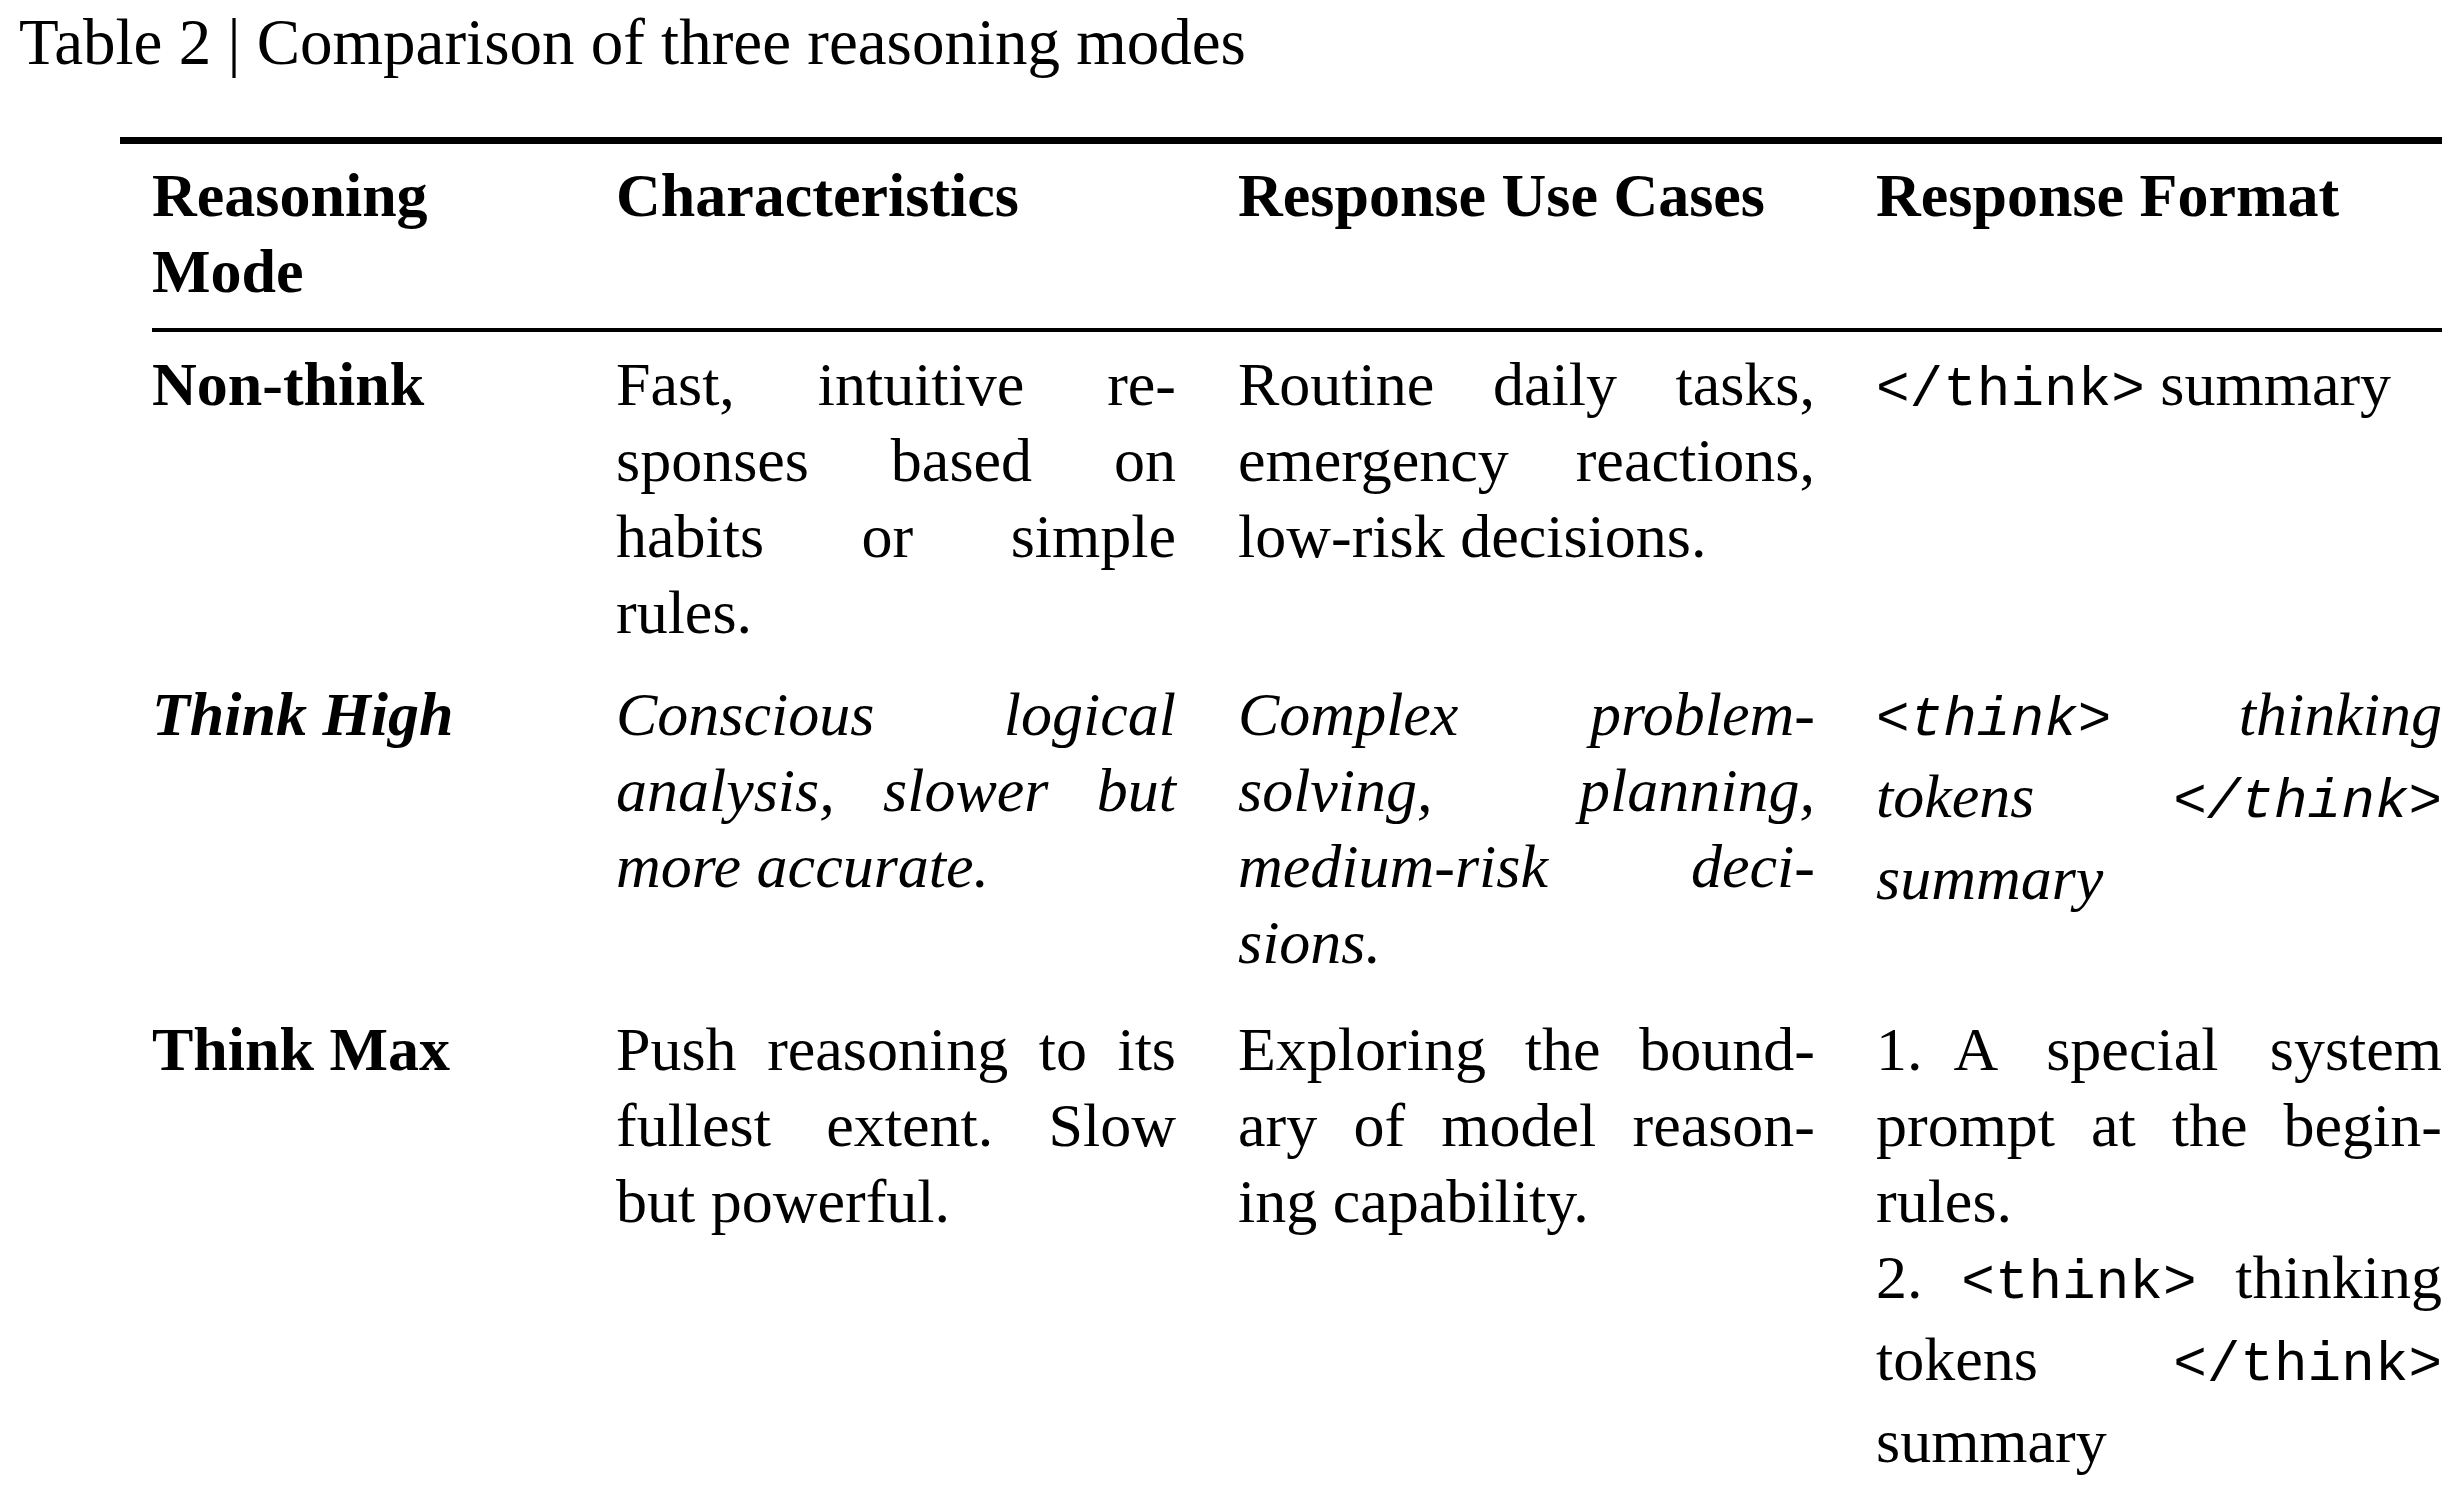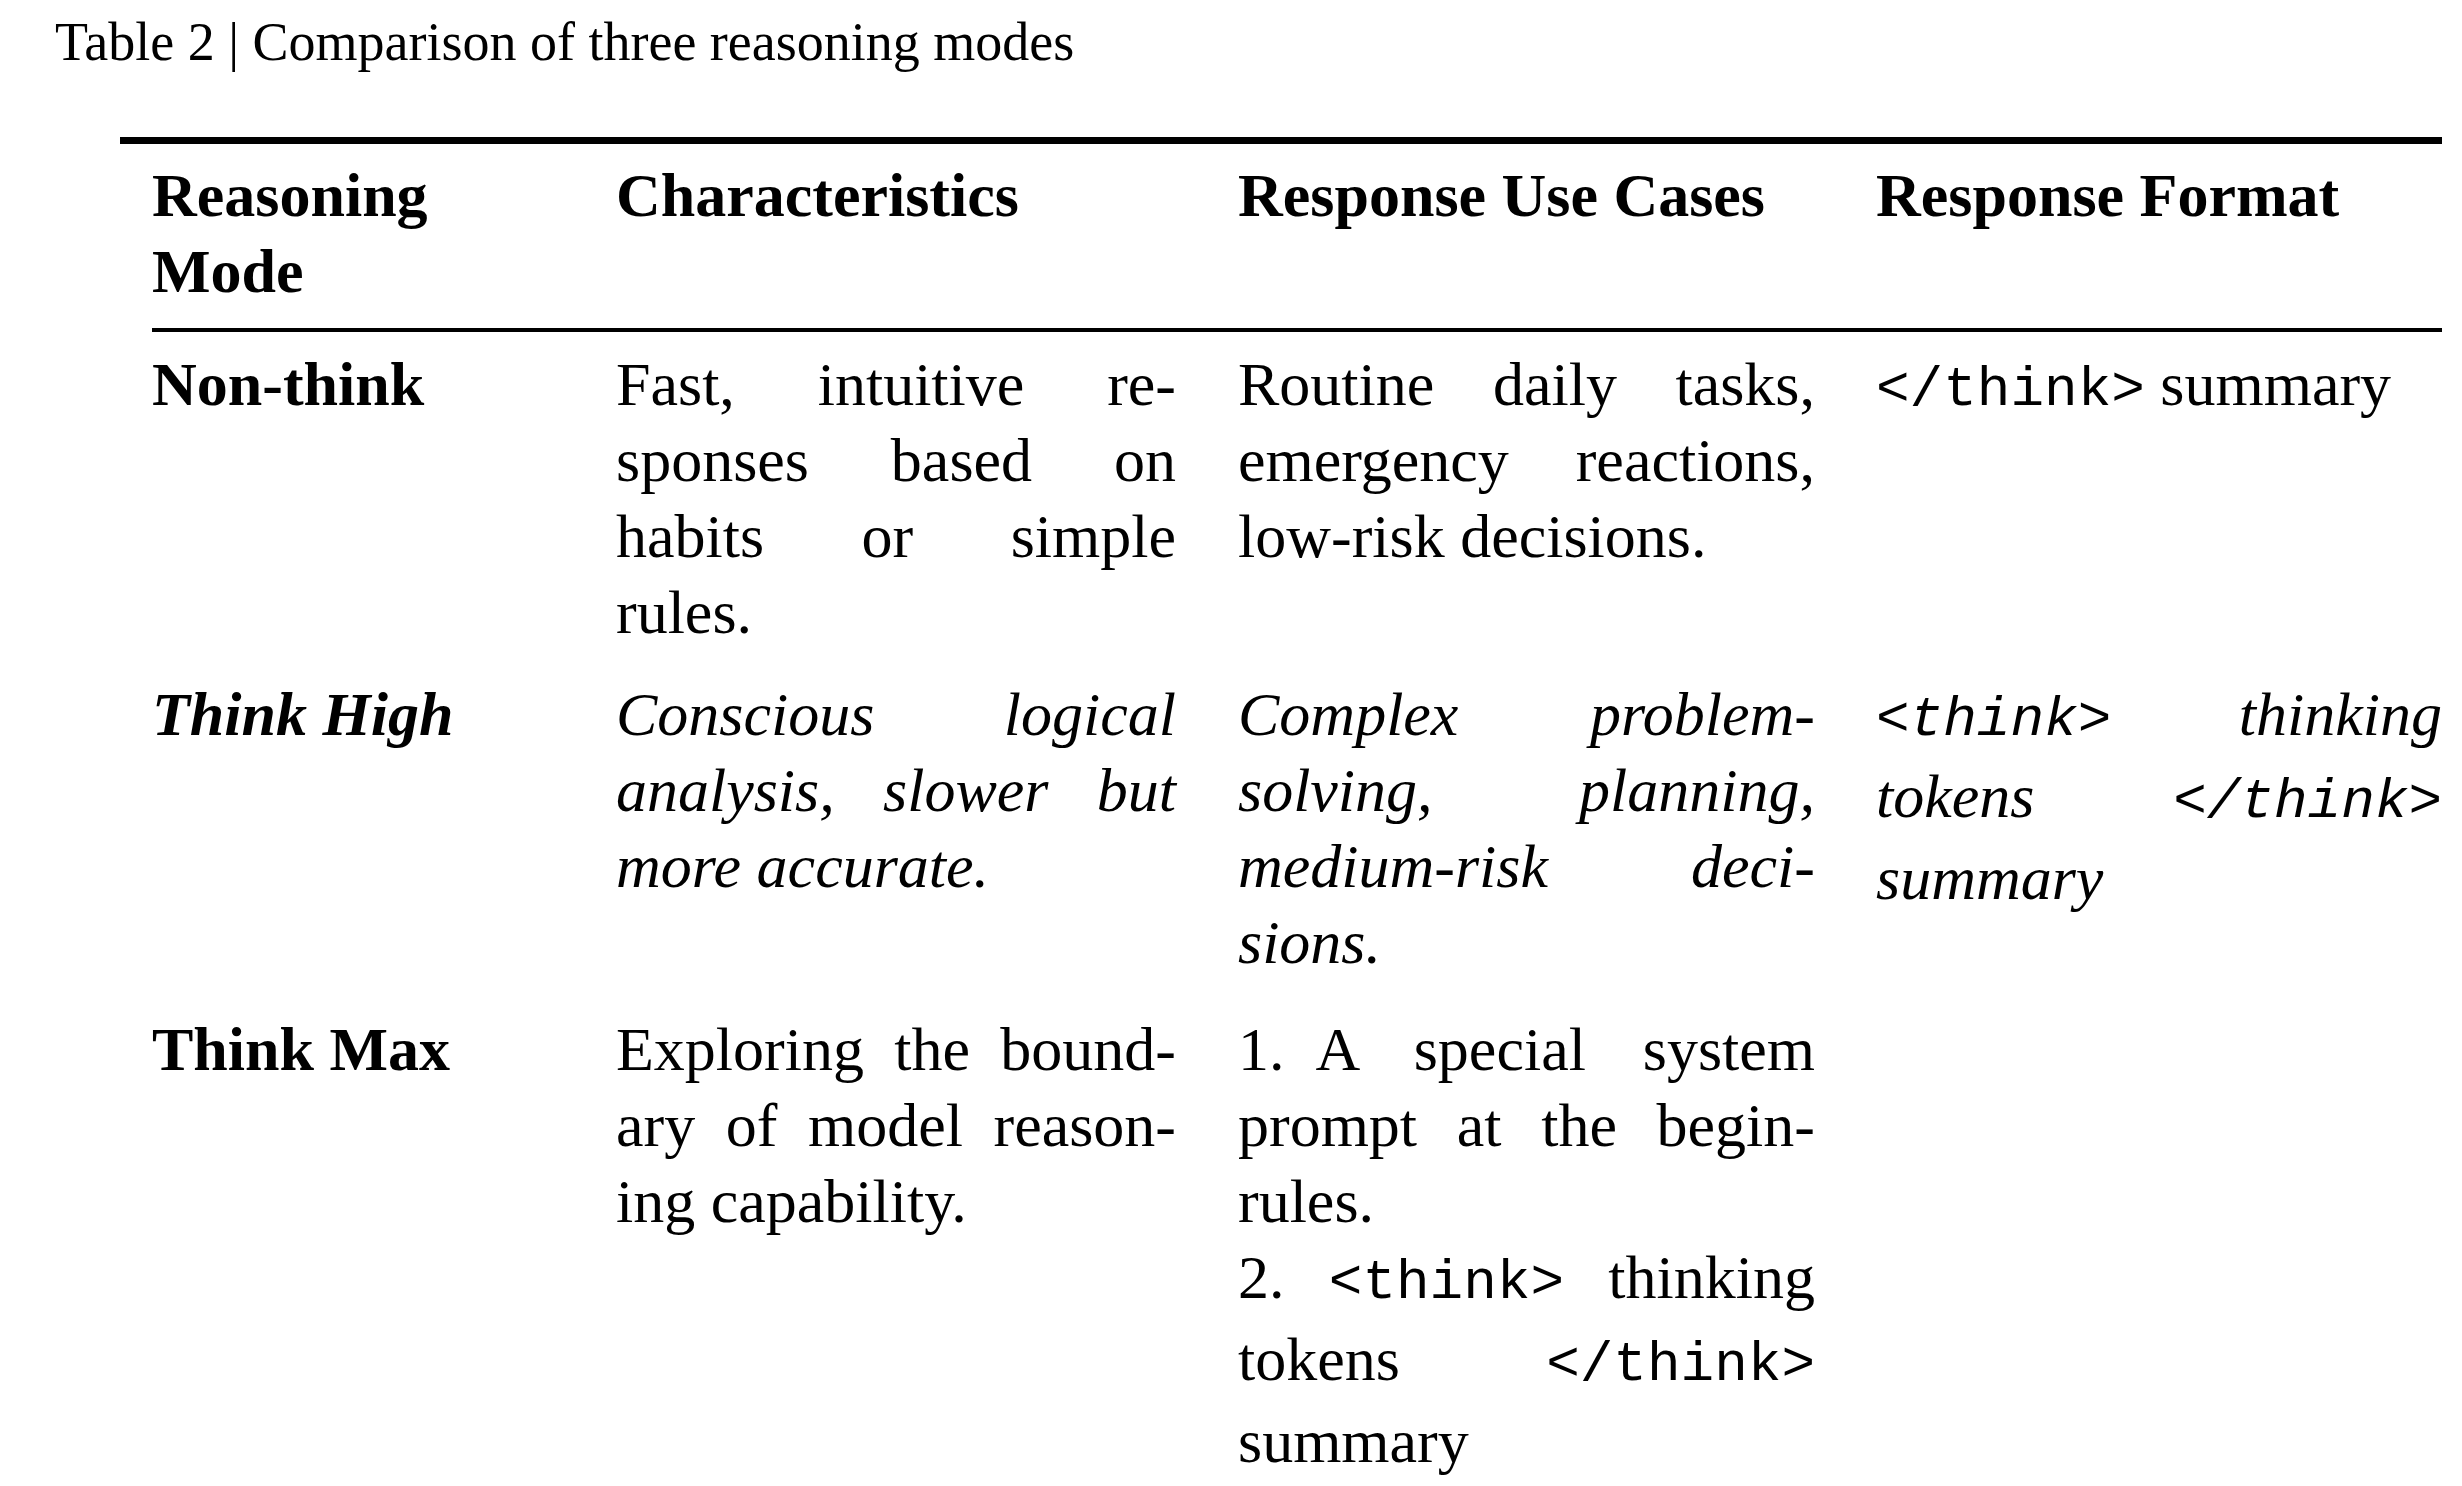--- a/index.html
+++ b/index.html
@@ -7,24 +7,23 @@
   body {
     width: 2462px; height: 1487px;
     position: relative;
     overflow: hidden;
     color: #000000;
     font-family: "Liberation Serif", serif;
   }
   .caption {
     position: absolute;
     left: 19px; top: 6px;
-    font-size: 54px;
+    font-size: 65px;
     line-height: 73px;
     white-space: nowrap;
-    margin-left: 36px;
   }
   .table {
     position: absolute;
     left: 120px; top: 125px;
     width: 2322px;
     padding-left: 32px;
     border-top: 7.6px solid #000;
     border-bottom: 6.8px solid #000;
     font-size: 62px;
     line-height: 76px;
@@ -117,20 +116,25 @@
         <div class="cell body-cell">
             <div class="line"><span class="mono">&lt;think&gt;</span> thinking</div>
             <div class="line">tokens <span class="mono">&lt;/think&gt;</span></div>
             <div class="line">summary</div>
           </div>
       </div>
 
       <div class="grid row">
         <div class="cell mode-cell">Think Max</div>
         <div class="cell body-cell">
+            <div class="line">Push reasoning to its</div>
+            <div class="line">fullest extent. Slow</div>
+            <div class="line">but powerful.</div>
+          </div>
+        <div class="cell body-cell">
             <div class="line">Exploring the bound-</div>
             <div class="line">ary of model reason-</div>
             <div class="line">ing capability.</div>
           </div>
         <div class="cell body-cell">
             <div class="line">1. A special system</div>
             <div class="line">prompt at the begin-</div>
             <div class="line">rules.</div>
             <div class="line">2. <span class="mono">&lt;think&gt;</span> thinking</div>
             <div class="line">tokens <span class="mono">&lt;/think&gt;</span></div>

